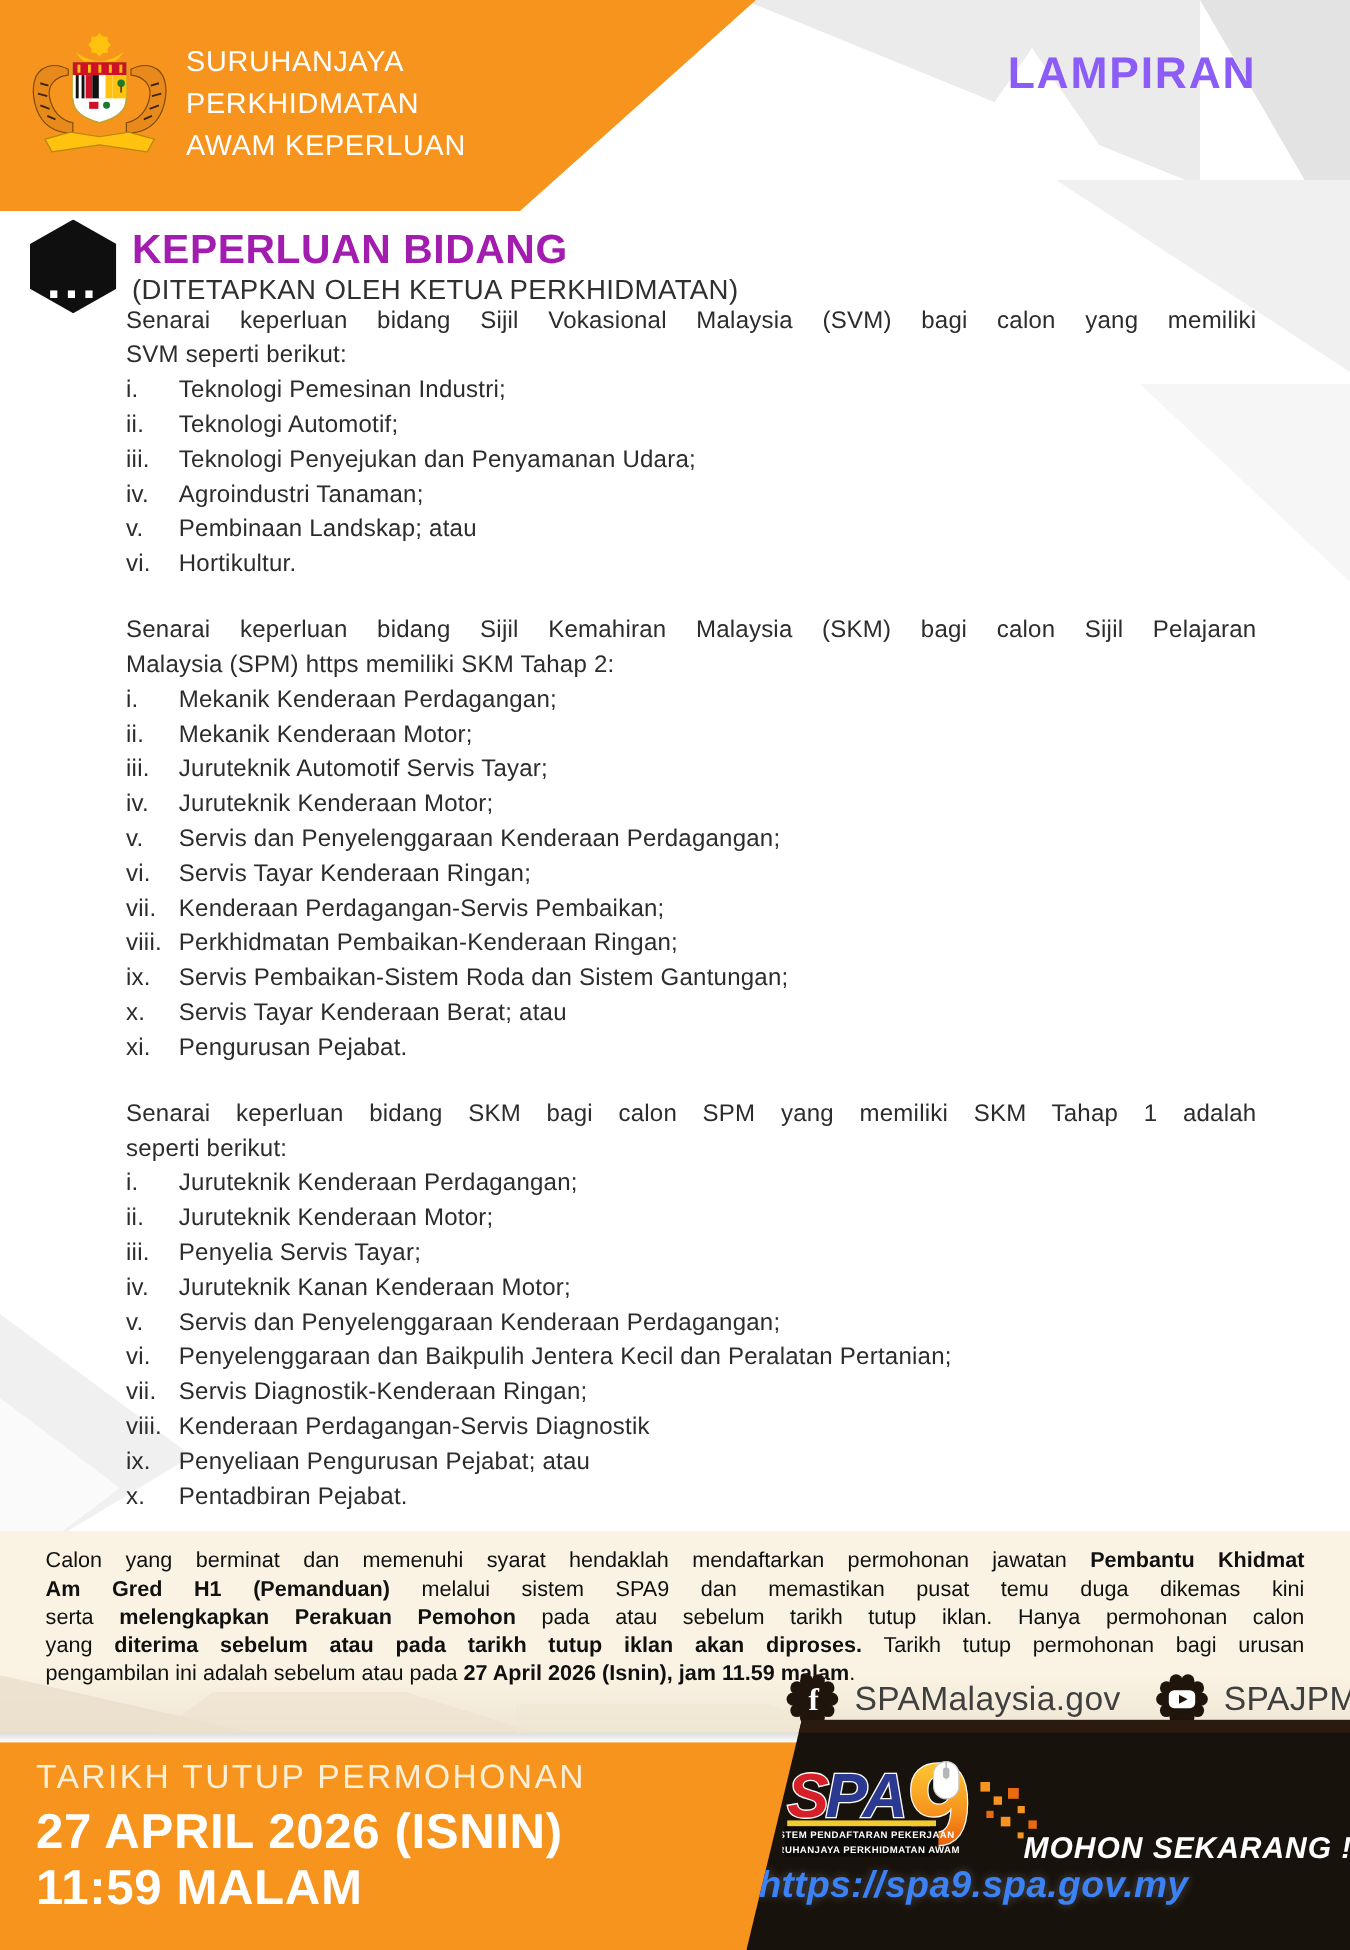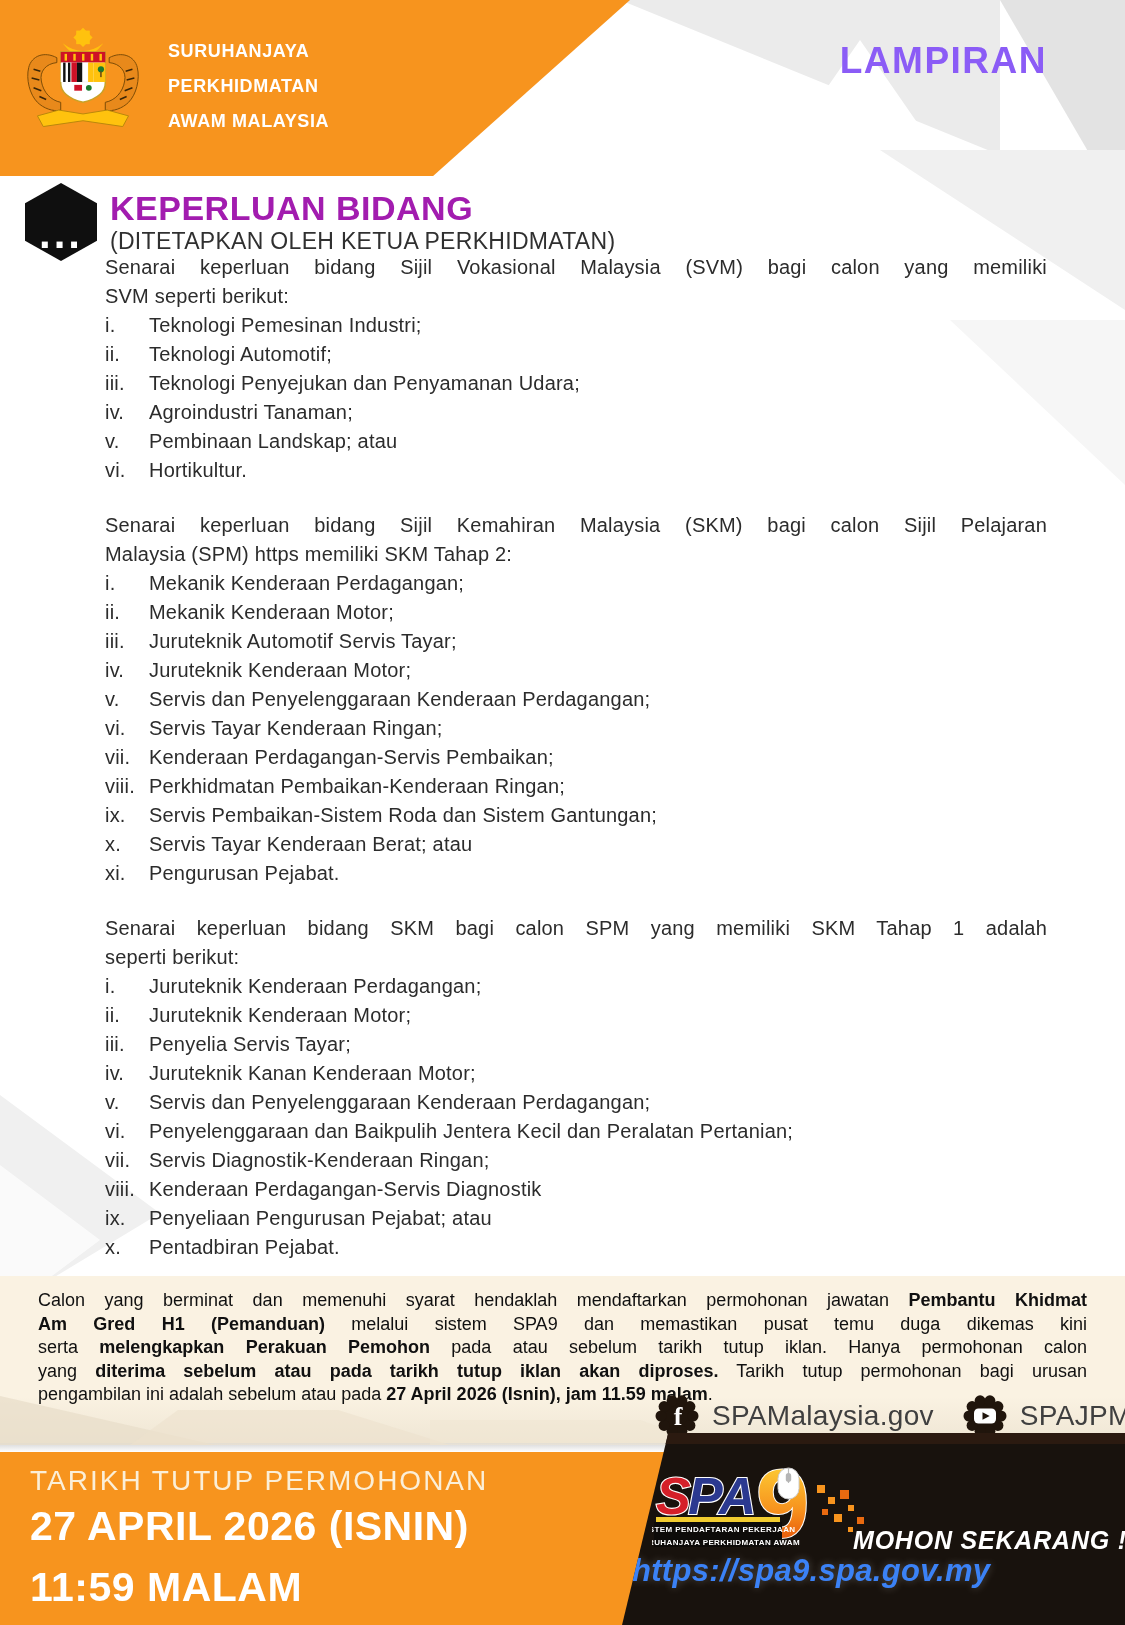--- a/index.html
+++ b/index.html
@@ -13,21 +13,21 @@
   .bg5{left:950px;top:320px;width:175px;height:165px;background:#f6f6f6;clip-path:polygon(0 0,100% 0,100% 100%);}
   .bg6{left:0;top:1095px;width:160px;height:215px;background:#f0f0f0;clip-path:polygon(0 0,100% 55%,0 100%);}
   .bg7{left:0;top:1165px;width:100px;height:150px;background:#fafafa;clip-path:polygon(0 0,100% 50%,0 100%);}
   .bg8{left:0;top:1396px;width:215px;height:49px;background:#e8deca;opacity:.75;clip-path:polygon(0 0,100% 100%,0 100%);z-index:2;}
   .bg9{left:130px;top:1410px;width:320px;height:35px;background:#ece1cd;opacity:.6;clip-path:polygon(15% 0,65% 0,100% 100%,0 100%);z-index:2;}
   .bg10{left:430px;top:1420px;width:280px;height:25px;background:#efe5d2;opacity:.5;clip-path:polygon(0 0,75% 0,100% 100%,0 100%);z-index:2;}
 
   .hdr{position:absolute;left:0;top:0;width:1125px;height:176px;background:#F7941E;
        clip-path:polygon(0 0,56% 0,38.5% 100%,0 100%);}
   .coat{position:absolute;left:20px;top:22px;}
-  .org{position:absolute;left:168px;top:34px;color:#fff;font-weight:700;font-size:18px;line-height:35px;letter-spacing:.6px;}
+  .org{position:absolute;left:155px;top:34px;color:#fff;font-weight:400;font-size:24px;line-height:35px;letter-spacing:.6px;}
   .lampiran{position:absolute;top:40px;right:78px;font-size:37px;font-weight:700;color:#8b5cf6;letter-spacing:1.5px;}
 
   .titlebar{position:absolute;left:25px;top:183px;display:flex;gap:13px;align-items:flex-start;}
   .hex{width:72px;height:78px;background:#0f0f0f;clip-path:polygon(50% 0,100% 26%,100% 74%,50% 100%,0 74%,0 26%);position:relative;flex:0 0 72px;}
   .hex .dots{position:absolute;left:50%;top:38%;transform:translateX(-50%);color:#fff;font-size:42px;font-weight:900;letter-spacing:3px;line-height:42px;}
   .t-head{font-size:34px;font-weight:800;color:#a21caf;letter-spacing:.5px;line-height:38px;margin-top:6px;}
   .t-sub{font-size:23px;color:#303030;letter-spacing:.3px;margin-top:1px;}
 
   .content{position:absolute;left:105px;top:253px;width:942px;font-size:20px;line-height:29px;color:#2c2c2c;letter-spacing:.2px;}
   section + section{margin-top:26px;}
@@ -43,21 +43,21 @@
   .nl b{font-weight:700;}
 
   .social{position:absolute;left:652px;top:1391px;display:flex;align-items:center;z-index:3;}
   .soc-label{font-size:28px;color:#3f3f3f;letter-spacing:.3px;margin-left:10px;}
   .soc-gap{margin-left:26px;}
 
   .strip{position:absolute;left:0;top:1443px;width:1125px;height:9px;background:linear-gradient(#d7d7d7,#ffffff);z-index:1;}
   .footer{position:absolute;left:0;top:1452px;width:1125px;height:173px;background:#F7941E;z-index:1;}
   .f-label{position:absolute;left:30px;top:13px;font-size:28px;color:#FBEFD8;letter-spacing:2px;font-weight:400;}
   .f-date{position:absolute;left:30px;top:51px;font-size:41px;font-weight:800;color:#fff;letter-spacing:.5px;}
-  .f-time{position:absolute;left:30px;top:112px;font-size:41px;font-weight:800;color:#fff;letter-spacing:.5px;}
+  .f-time{position:absolute;left:30px;top:98px;font-size:41px;font-weight:800;color:#fff;letter-spacing:.5px;}
 
   .panel{position:absolute;left:600px;top:1433px;width:525px;height:192px;background:#18120d;
          clip-path:polygon(13% 0,100% 0,100% 100%,4.2% 100%);z-index:4;}
   .panel-top{width:100%;height:11px;background:#2b1a10;}
   .spa9{position:absolute;left:52px;top:24px;}
   .mohon{position:absolute;left:253px;top:93px;font-size:25px;font-style:italic;font-weight:800;color:#fff;letter-spacing:.8px;white-space:nowrap;}
   .url{position:absolute;left:32px;top:120px;font-size:31px;font-style:italic;font-weight:700;color:#3b82f6;
        white-space:nowrap;letter-spacing:.3px;text-shadow:0 0 8px rgba(255,255,255,.25);cursor:pointer;}
 </style>
 </head>
@@ -102,21 +102,21 @@
       <rect x="76" y="41" width="12" height="20" fill="#FFC20E"></rect>
       <circle cx="83.5" cy="48" r="3.2" fill="#1a7a2e"></circle>
         <rect x="82.7" y="50" width="1.6" height="6" fill="#6b4a12"></rect>
       <rect x="56" y="64" width="8" height="6" fill="#CE1126"></rect>
       <circle cx="71" cy="67" r="3" fill="#1a7a2e"></circle>
       <path d="M18,96 L40,90 L65,94 L90,90 L112,96 L106,107 L65,101 L24,107 Z" fill="#FFC20E" stroke="#B8860B" stroke-width="1"></path>
     </svg>
     <div class="org">
       <div>SURUHANJAYA</div>
       <div>PERKHIDMATAN</div>
-      <div>AWAM MALAYSIA</div>
+      <div>AWAM KEPERLUAN</div>
     </div>
   </header>
   <div class="lampiran">LAMPIRAN</div>
 
   <div class="titlebar">
     <div class="hex">
       <span class="dots">...</span>
     </div>
     <div>
       <div class="t-head">KEPERLUAN BIDANG</div>

